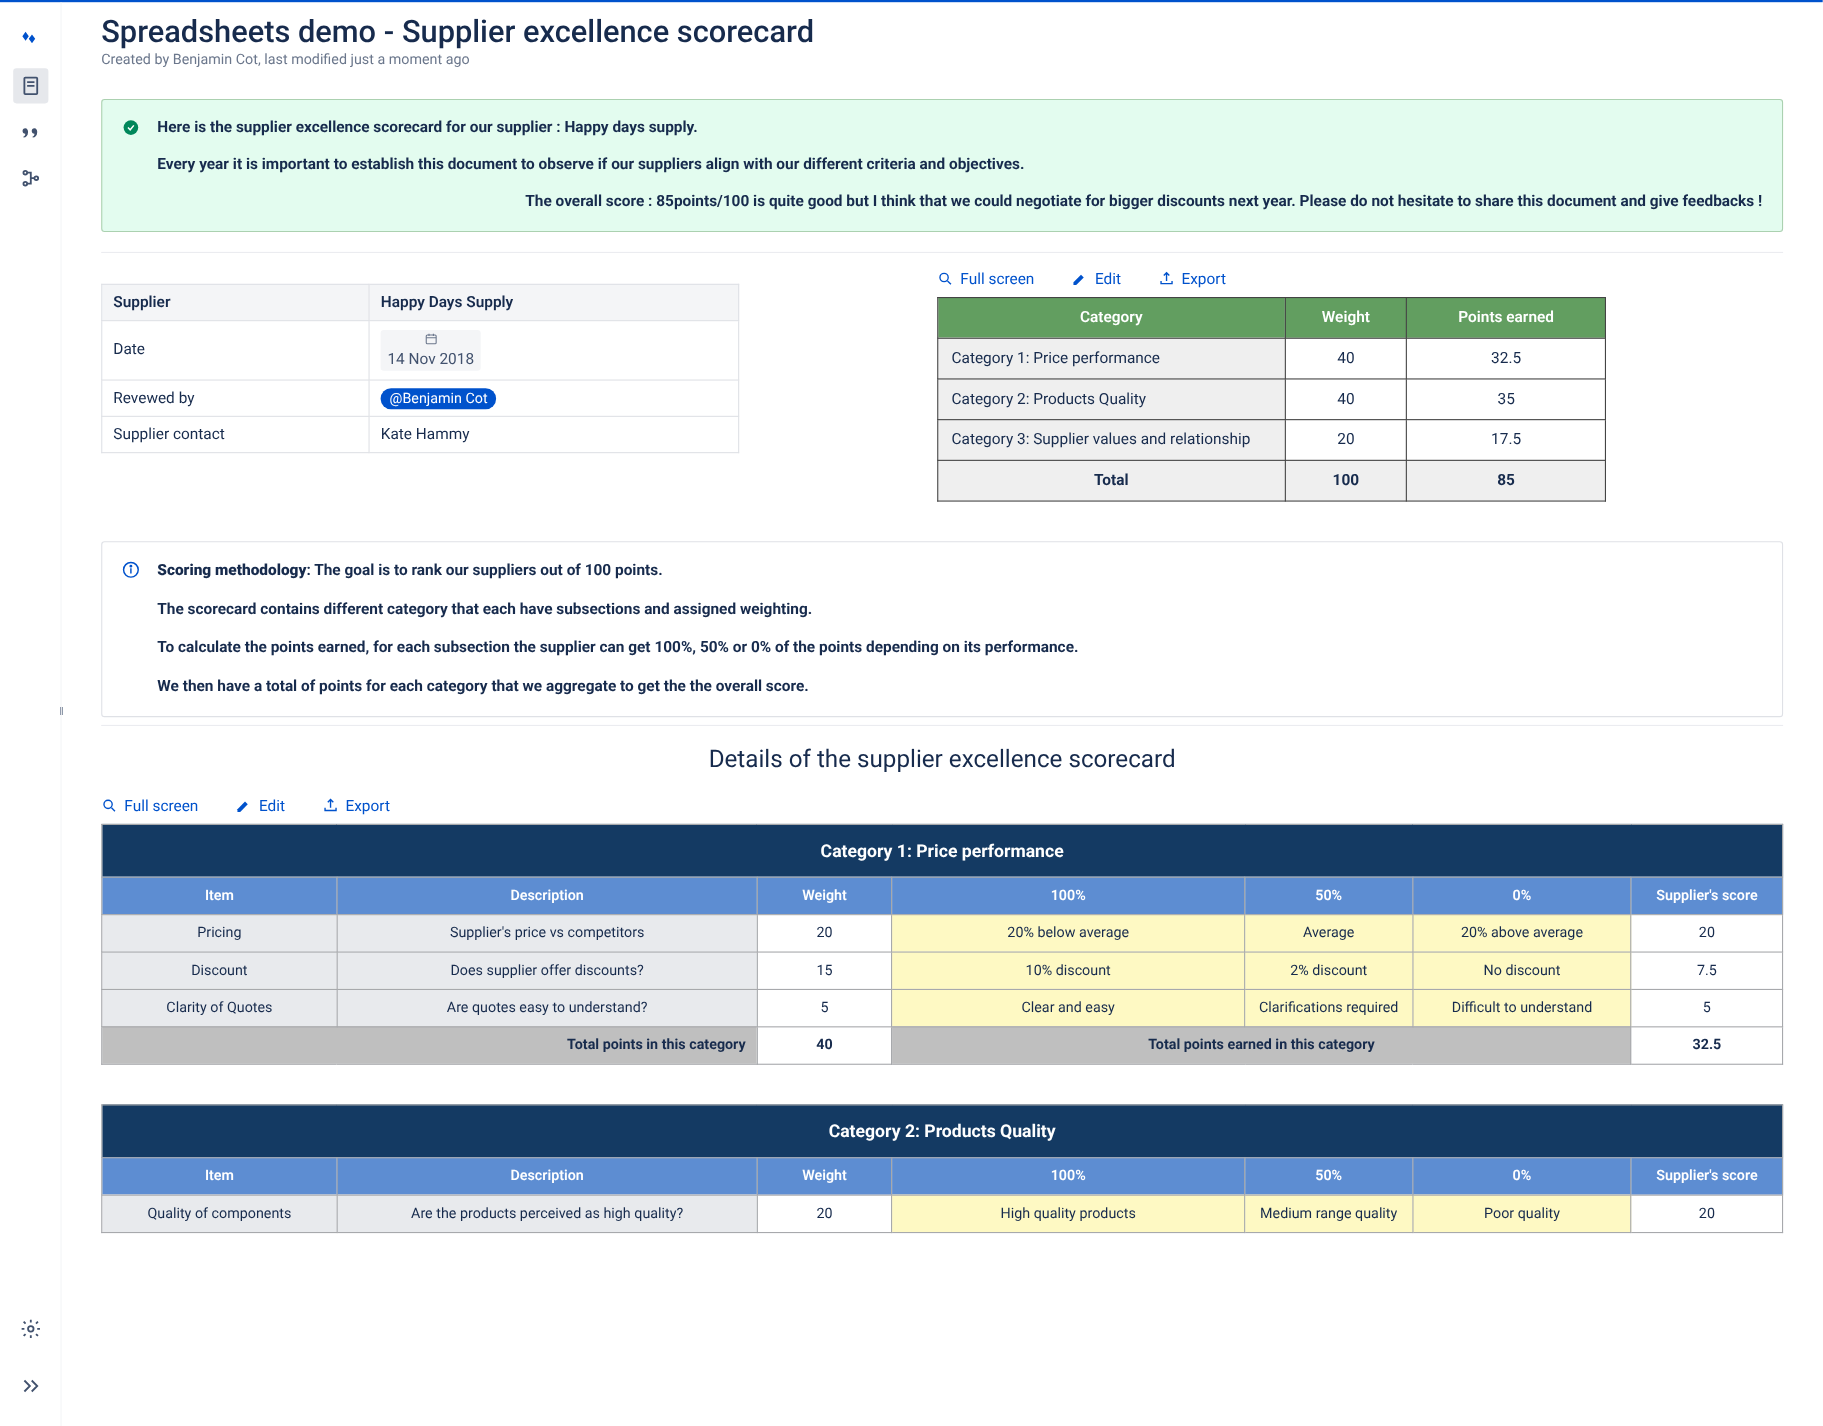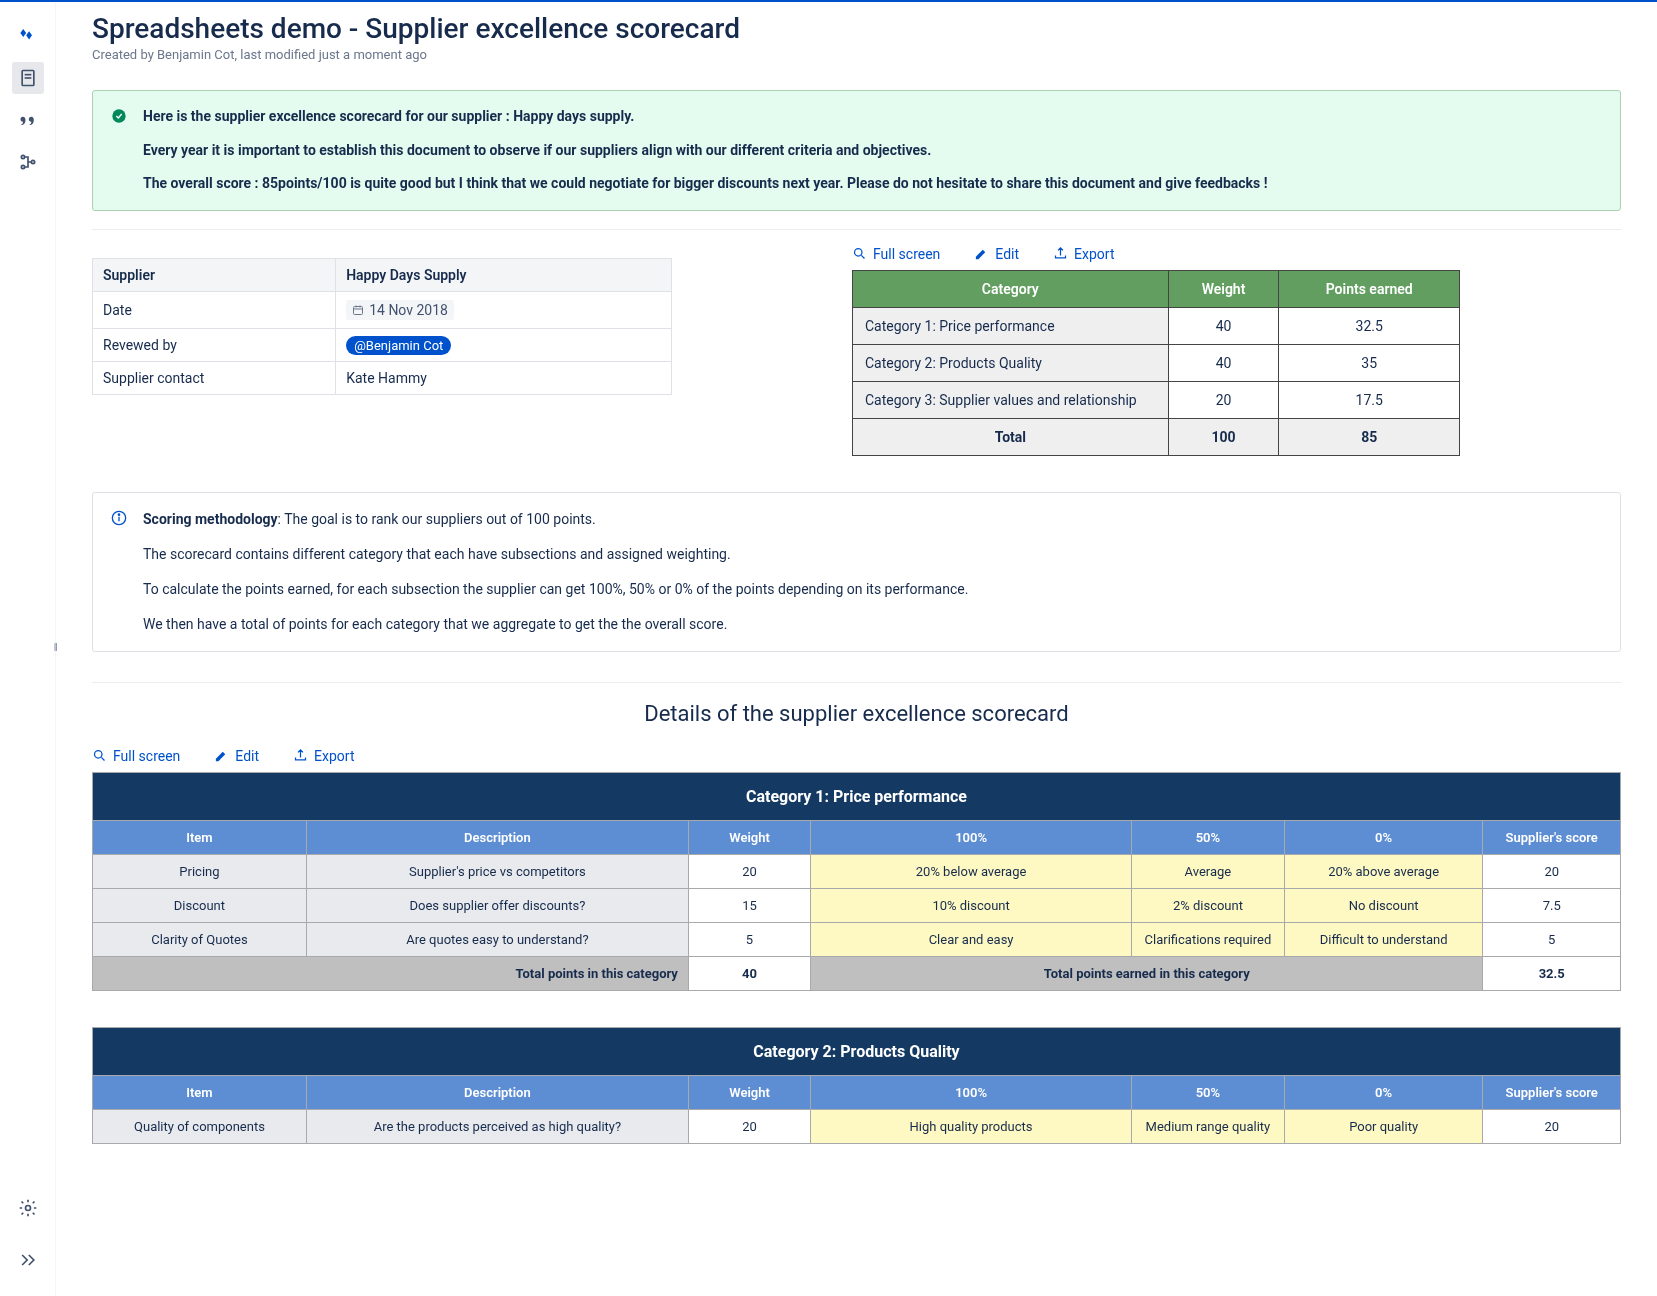--- a/index.html
+++ b/index.html
@@ -74,21 +74,21 @@
     position: relative;
     margin-bottom: 18px;
   }
   .panel.success .panel-icon { color: #00875a; }
   .panel .panel-icon {
     position: absolute;
     left: 18px;
     top: 17px;
   }
   .panel p { margin-bottom: 14px; line-height: 1.4; color: #172b4d; font-weight: bold;}
-  .panel p:last-child { margin-bottom: 0; }
+  .panel p:last-child { margin-bottom: 0; text-align: right; }
   hr.sep { border: none; border-top: 1px solid #ebecf0; margin: 4px 0 16px 0;}
   .two-col {
     display: flex;
     gap: 180px;
     align-items: flex-start;
   }
   .info-table {
     border-collapse: collapse;
     width: 580px;
     margin-top: 12px;
@@ -101,20 +101,21 @@
   }
   .info-table thead th { background: #f4f5f7; font-weight: 600; }
   .date-chip {
     background: #f4f5f7;
     border-radius: 3px;
     padding: 2px 6px;
     display: inline-flex;
     align-items: center;
     gap: 5px;
     color: #42526e;
+    flex-direction: column;
   }
   .mention {
     background: #0052cc;
     color: #fff;
     border-radius: 10px;
     padding: 2px 8px;
     font-size: 13px;
   }
   .action-bar {
     display: flex;
@@ -145,21 +146,22 @@
     font-weight: 600;
   }
   .summary-table td.cat { text-align: left; background: #efefef;}
   .summary-table tr.total td { font-weight: 700; background:#efefef;}
   .info-panel {
     border: 1px solid #dfe1e6;
     background: #fff;
     border-radius: 3px;
     padding: 16px 18px 16px 50px;
     position: relative;
-    margin: 36px 0 30px;
+    margin: 36px 0 7px;
+    font-weight: bold;
   }
   .info-panel .panel-icon { position: absolute; left: 18px; top: 17px; color: #0052cc;}
   .info-panel p { margin-bottom: 14px; line-height: 1.5;}
   .info-panel p:last-child { margin-bottom: 0;}
   h2.section-title {
     text-align: center;
     font-size: 22px;
     font-weight: 400;
     color: #172b4d;
     margin: 18px 0 22px;

